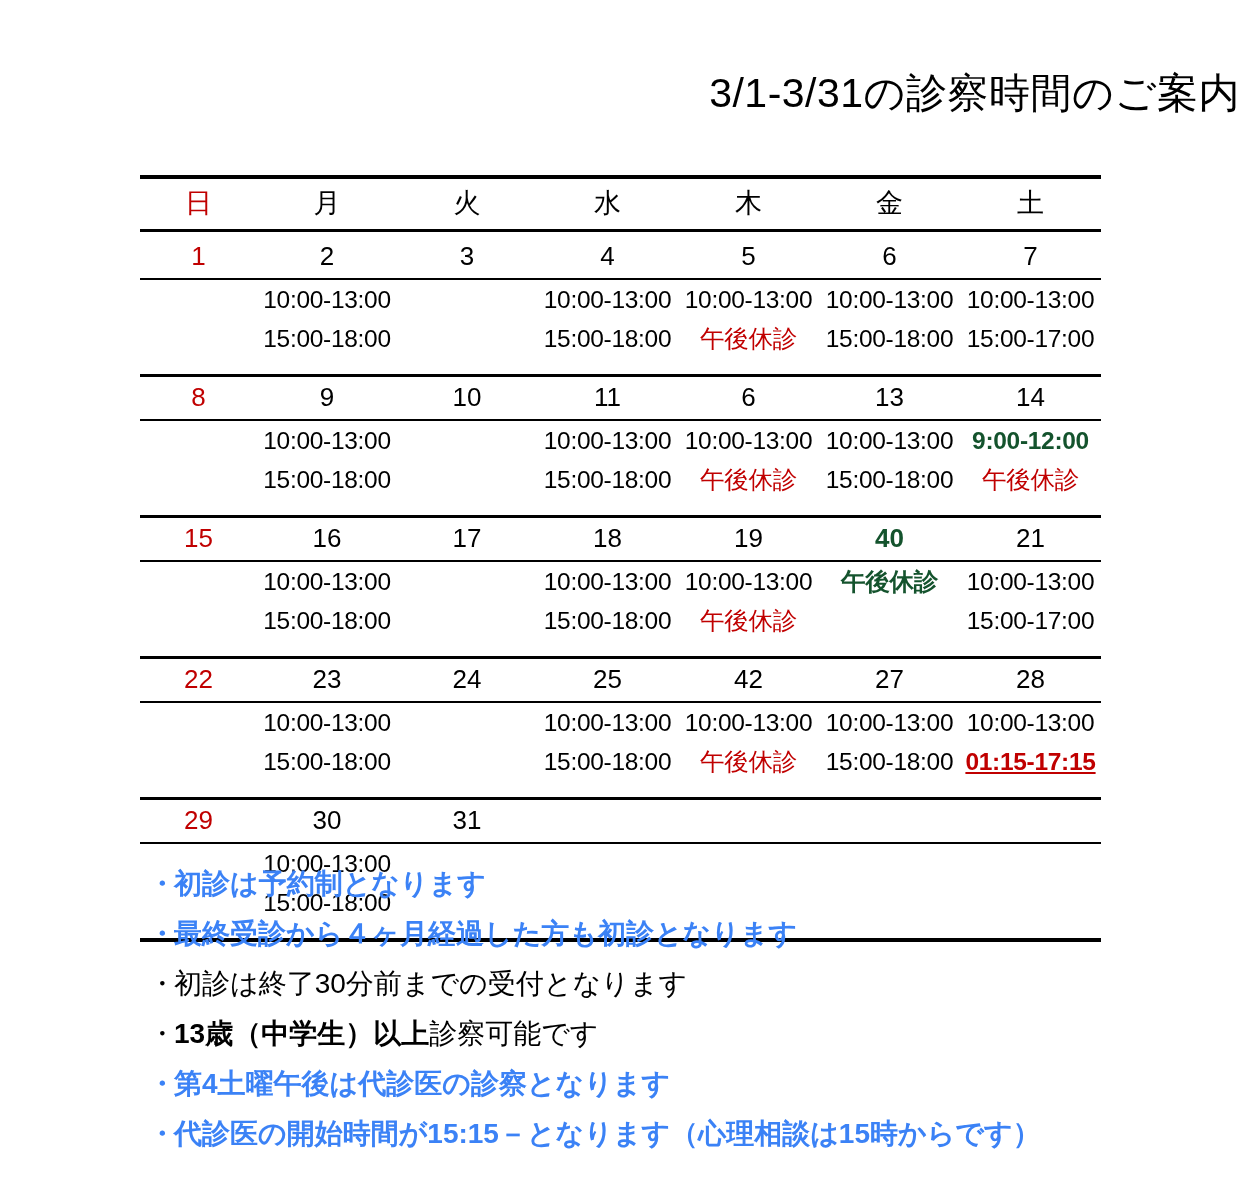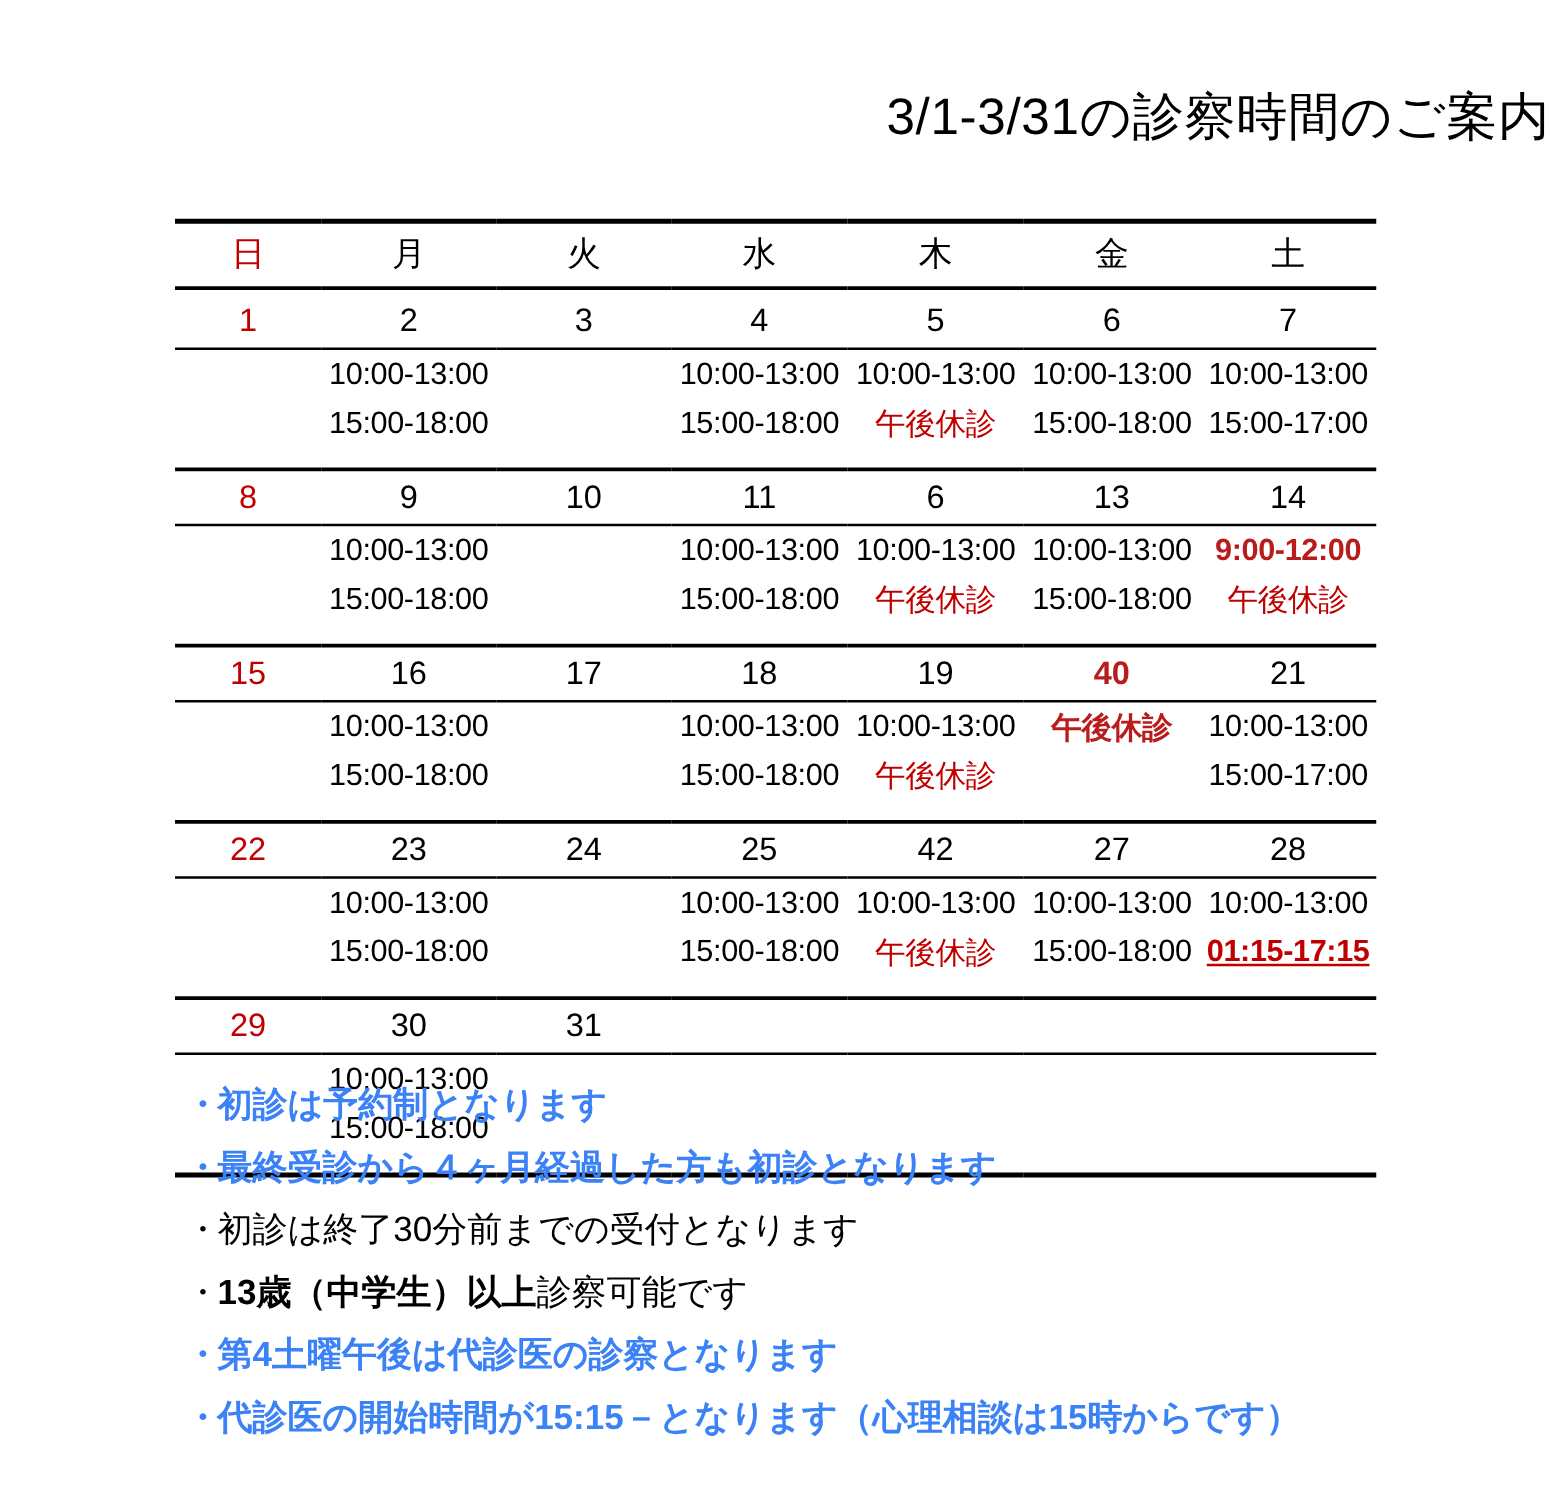--- a/index.html
+++ b/index.html
@@ -113,21 +113,21 @@
   }
 
   tr.table-end td {
     height: 0;
     border-top: 4px solid #000000;
     line-height: 0;
     font-size: 0;
     padding: 0;
   }
   .red { color: #C00000; }
-  .red-bold { color: #b91c1c; font-weight: 700; margin-top: 44px; }
+  .red-bold { color: #14532d; font-weight: 700; margin-top: 44px; }
   .red-bold-ul {
     color: #C00000;
     font-weight: 700;
     text-decoration: underline;
     text-underline-offset: 2px;
   }
 
   
   .notes {
     position: absolute;

